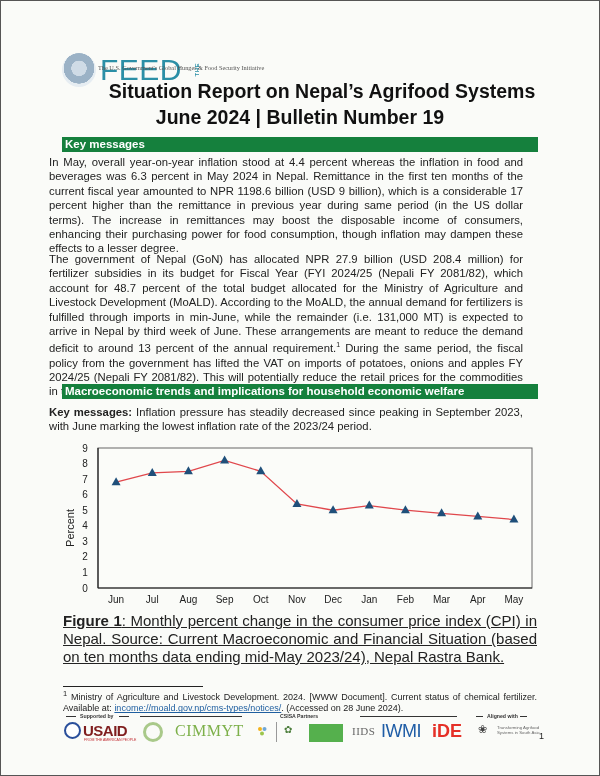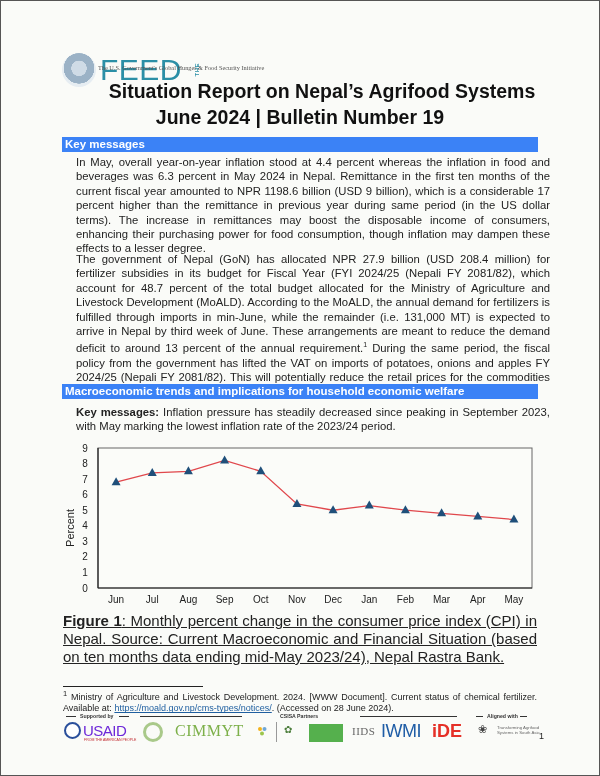--- a/index.html
+++ b/index.html
@@ -4,33 +4,33 @@
 <style>
   html, body { margin:0; padding:0; }
   body { width:600px; height:776px; background:#fafbf8; font-family:"Liberation Sans", sans-serif; color:#111; position:relative; overflow:hidden; }
   .frame { position:absolute; left:0; top:0; width:598px; height:774px; border:1px solid #555; }
   .logo { position:absolute; left:62px; top:32px; height:42px; display:flex; align-items:center;margin-top:17px; }
   .seal { width:34px; height:34px; border-radius:50%; background:radial-gradient(circle at 50% 45%, #cfdbe6 0 30%, #9bb2c6 31% 60%, #e6edf2 61%); margin-right:4px; }
   .ff-word { font-family:"Liberation Sans", sans-serif; font-size:30px; font-weight:400; color:#2b8fa6; letter-spacing:0.5px; line-height:28px; display:flex; align-items:center; }
   .ff-the { font-size:6px; writing-mode:vertical-rl; transform:rotate(180deg); color:#2b8fa6; margin:0 1px; font-weight:bold; }
   .ff-tag { position:absolute; left:98px; top:64px; font-family:"Liberation Serif", serif; font-size:6.3px; color:#555; }
   .title { position:absolute; left:0; width:600px; text-align:center; font-weight:bold; color:#111; font-size:19.5px; }
-  .bar { position:absolute; left:62px; width:476px; height:15px; background:#3b82f6; color:#fff; font-weight:bold; font-size:11.5px; line-height:15px; padding-left:3px; box-sizing:border-box; }
-  .para { position:absolute; left:76px; width:474px; font-size:11.3px; line-height:14.4px; text-align:justify; color:#222; }
+  .bar { position:absolute; left:62px; width:476px; height:15px; background:#15803d; color:#fff; font-weight:bold; font-size:11.5px; line-height:15px; padding-left:3px; box-sizing:border-box; }
+  .para { position:absolute; left:49px; width:474px; font-size:11.3px; line-height:14.4px; text-align:justify; color:#222; }
   .para sup { font-size:7px; }
   .chart { position:absolute; left:62px; top:440px; width:476px; height:170px; }
   .caption { position:absolute; left:63px; top:612px; width:474px; font-size:15px; line-height:18px; text-align:justify; color:#222;text-decoration:underline; }
   .fn-rule { position:absolute; left:63px; top:686px; width:140px; height:1px; background:#222; }
   .footnote { position:absolute; left:63px; top:688px; width:474px; font-size:9px; line-height:11.4px; text-align:justify; color:#222; }
   .footnote a { color:#1f5fa0; text-decoration:underline; }
   .partner-label { position:absolute; font-size:5.2px; font-weight:bold; color:#333; }
   .rule { position:absolute; height:1px; background:#333; }
   .usaid { position:absolute; left:64px; top:722px; display:flex; align-items:center; }
   .usaid-seal { width:17px; height:17px; border-radius:50%; background:#fff; border:2px solid #2a4f9b; box-sizing:border-box; }
-  .usaid-text { font-weight:normal; font-size:15px; color:#6d28d9; margin-left:2px; letter-spacing:-0.5px; }
+  .usaid-text { font-weight:bold; font-size:15px; color:#7f1d1d; margin-left:2px; letter-spacing:-0.5px; }
   .usaid-sub { position:absolute; left:84px; top:738px; font-size:3.5px; color:#c0272d; }
   .leaf-ring { position:absolute; left:143px; top:722px; width:20px; height:20px; border-radius:50%; border:3px solid #a9c98a; box-sizing:border-box; }
   .cimmyt { position:absolute; left:175px; top:722px; font-family:"Liberation Serif", serif; font-size:16px; color:#7db04a; letter-spacing:0.5px; }
   .cim-dots { position:absolute; left:257px; top:726px; width:10px; height:10px; }
   .vsep { position:absolute; left:276px; top:722px; width:1px; height:20px; background:#999; }
   .icar { position:absolute; left:284px; top:724px; width:12px; height:14px; color:#4b7d3a; font-size:10px; }
   .green-box { position:absolute; left:309px; top:724px; width:34px; height:18px; background:#55b04d; }
   .iids { position:absolute; left:352px; top:725px; font-family:"Liberation Serif", serif; font-size:11px; color:#666; letter-spacing:0.5px; }
   .iwmi { position:absolute; left:381px; top:721px; font-weight:normal; font-size:18px; color:#1f5da6; letter-spacing:-0.5px; }
   .ide { position:absolute; left:432px; top:721px; font-weight:bold; font-size:18px; color:#e53027; }
@@ -53,21 +53,21 @@
 <div class="ff-tag">The U.S. Government's Global Hunger &amp; Food Security Initiative</div>
 
 <div class="title" style="top:80px;padding-left:22px;">Situation Report on Nepal’s Agrifood Systems</div>
 <div class="title" style="top:106px;">June 2024 | Bulletin Number 19</div>
 
 <div class="bar" style="top:137px;">Key messages</div>
 <div class="para" style="top:155px;">In May, overall year-on-year inflation stood at 4.4 percent whereas the inflation in food and beverages was 6.3 percent in May 2024 in Nepal. Remittance in the first ten months of the current fiscal year amounted to NPR 1198.6 billion (USD 9 billion), which is a considerable 17 percent higher than the remittance in previous year during same period (in the US dollar terms). The increase in remittances may boost the disposable income of consumers, enhancing their purchasing power for food consumption, though inflation may dampen these effects to a lesser degree.</div>
 <div class="para" style="top:252px;"><span>The government of Nepal (GoN) has allocated NPR 27.9 billion (USD 208.4 million) for fertilizer subsidies in its budget for Fiscal Year (FYI 2024/25 (Nepali FY 2081/82), which account for 48.7 percent of the total budget allocated for the Ministry of Agriculture and Livestock Development (MoALD). According to the MoALD, the annual demand for fertilizers is fulfilled through imports in min-June, while the remainder (i.e.  131,000 MT)  is expected to arrive in Nepal by third week of June. These arrangements are meant to reduce the demand deficit to around 13 percent of the annual requirement.</span><sup>1</sup><span> During the same period, the fiscal policy from the government has lifted the VAT on imports of potatoes, onions and apples FY 2024/25 (Nepali FY 2081/82). This will potentially reduce the retail prices for the commodities in the near future.</span></div>
 
 <div class="bar" style="top:384px;">Macroeconomic trends and implications for household economic welfare</div>
-<div class="para" style="top:405px;"><b>Key messages:</b><span> Inflation pressure has steadily decreased since peaking in September 2023, with May marking the lowest inflation rate of the 2023/24 period.</span></div>
+<div class="para" style="top:405px;"><b>Key messages:</b><span> Inflation pressure has steadily decreased since peaking in September 2023, with June marking the lowest inflation rate of the 2023/24 period.</span></div>
 
 <svg class="chart" id="chart" viewBox="0 0 476 170" width="476" height="170">
     <rect x="36" y="8" width="434" height="140" fill="#fbfcf9" stroke="#666" stroke-width="1"></rect>
     <line x1="36" y1="8" x2="36" y2="148" stroke="#222" stroke-width="1.2"></line>
     <line x1="36" y1="148" x2="470" y2="148" stroke="#222" stroke-width="1.2"></line>
     <text x="23" y="151.5" font-size="10" text-anchor="middle" fill="#222" font-family="Liberation Sans, sans-serif">0</text>
     <text x="23" y="135.94444444444446" font-size="10" text-anchor="middle" fill="#222" font-family="Liberation Sans, sans-serif">1</text>
     <text x="23" y="120.38888888888889" font-size="10" text-anchor="middle" fill="#222" font-family="Liberation Sans, sans-serif">2</text>
     <text x="23" y="104.83333333333334" font-size="10" text-anchor="middle" fill="#222" font-family="Liberation Sans, sans-serif">3</text>
     <text x="23" y="89.27777777777777" font-size="10" text-anchor="middle" fill="#222" font-family="Liberation Sans, sans-serif">4</text>
@@ -100,21 +100,21 @@
     <polygon points="307.25,60.55555555555556 302.75,68.55555555555556 311.75,68.55555555555556" fill="#1f4f7a"></polygon>
     <polygon points="343.41666666666663,65.22222222222221 338.91666666666663,73.22222222222221 347.91666666666663,73.22222222222221" fill="#1f4f7a"></polygon>
     <polygon points="379.5833333333333,68.33333333333333 375.0833333333333,76.33333333333333 384.0833333333333,76.33333333333333" fill="#1f4f7a"></polygon>
     <polygon points="415.75,71.44444444444446 411.25,79.44444444444446 420.25,79.44444444444446" fill="#1f4f7a"></polygon>
     <polygon points="451.91666666666663,74.55555555555554 447.41666666666663,82.55555555555554 456.41666666666663,82.55555555555554" fill="#1f4f7a"></polygon>
   </svg>
 
 <div class="caption"><b>Figure 1</b><span>: Monthly percent change in the consumer price index (CPI) in Nepal. Source: Current Macroeconomic and Financial Situation (based on ten months data ending mid-May 2023/24), Nepal Rastra Bank.</span></div>
 
 <div class="fn-rule"></div>
-<div class="footnote"><sup>1</sup><span> Ministry of Agriculture and Livestock Development. 2024. [WWW Document]. Current status of chemical fertilizer. Available at: </span><a>https://moald.gov.np/cms-types/notices/</a><span>. (Accessed on 28 June 2024).</span></div>
+<div class="footnote"><sup>1</sup><span> Ministry of Agriculture and Livestock Development. 2024. [WWW Document]. Current status of chemical fertilizer. Available at: </span><a>income://moald.gov.np/cms-types/notices/</a><span>. (Accessed on 28 June 2024).</span></div>
 
 <div class="rule" style="left:66px; top:716px; width:10px;"></div>
 <div class="partner-label" style="left:80px; top:713px;">Supported by</div>
 <div class="rule" style="left:119px; top:716px; width:10px;"></div>
 <div class="rule" style="left:140px; top:716px; width:102px;"></div>
 <div class="partner-label" style="left:280px; top:713px;">CSISA Partners</div>
 <div class="rule" style="left:360px; top:716px; width:97px;"></div>
 <div class="rule" style="left:476px; top:716px; width:7px;"></div>
 <div class="partner-label" style="left:487px; top:713px;">Aligned with</div>
 <div class="rule" style="left:520px; top:716px; width:7px;"></div>

